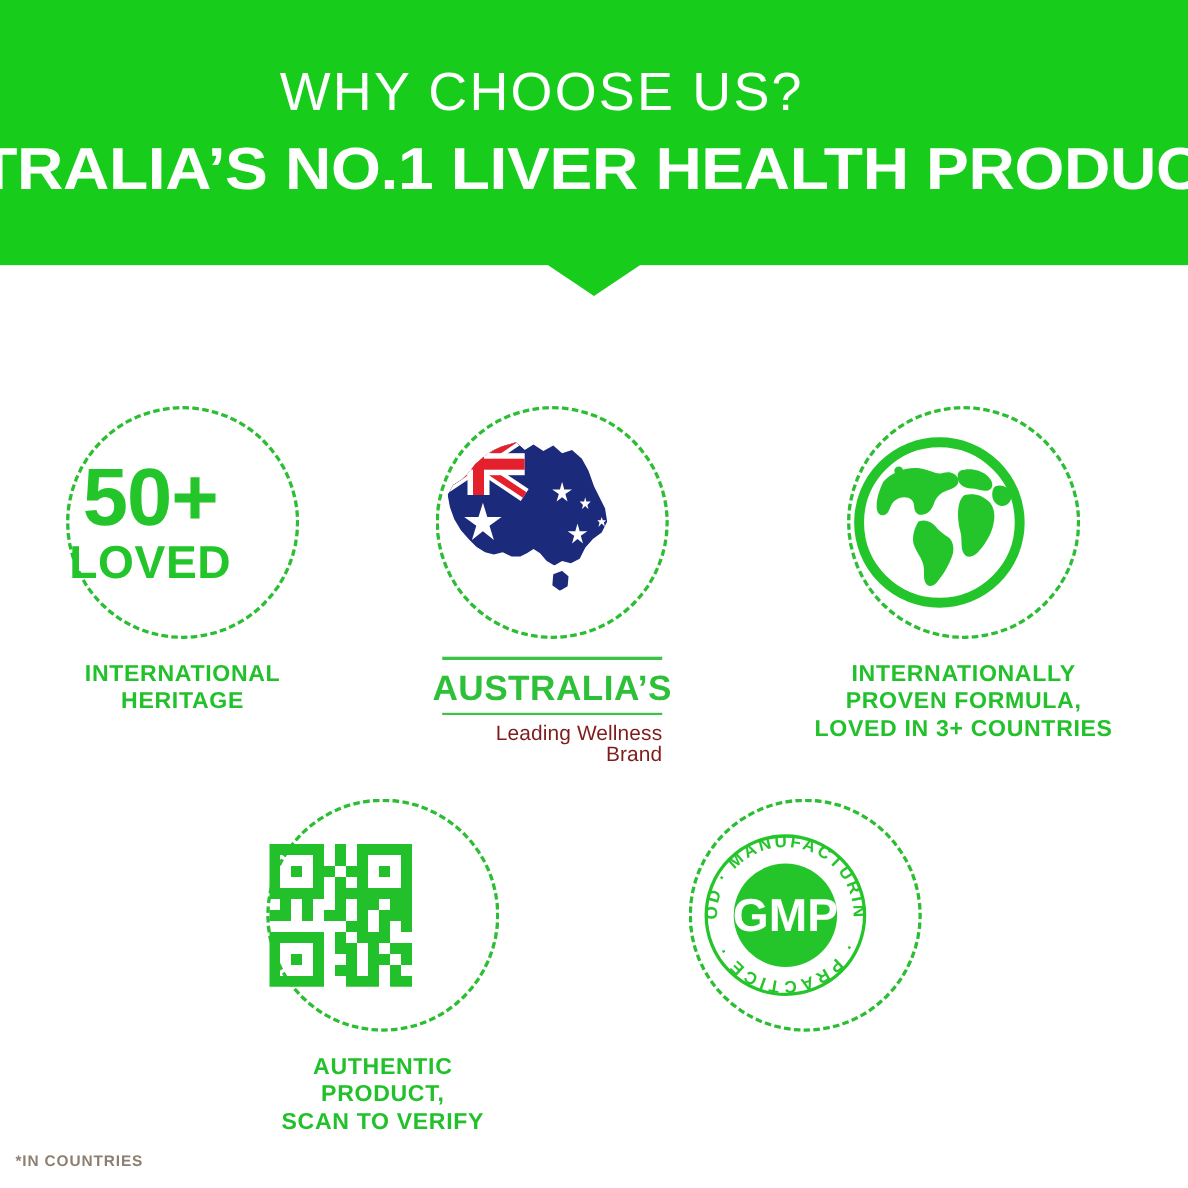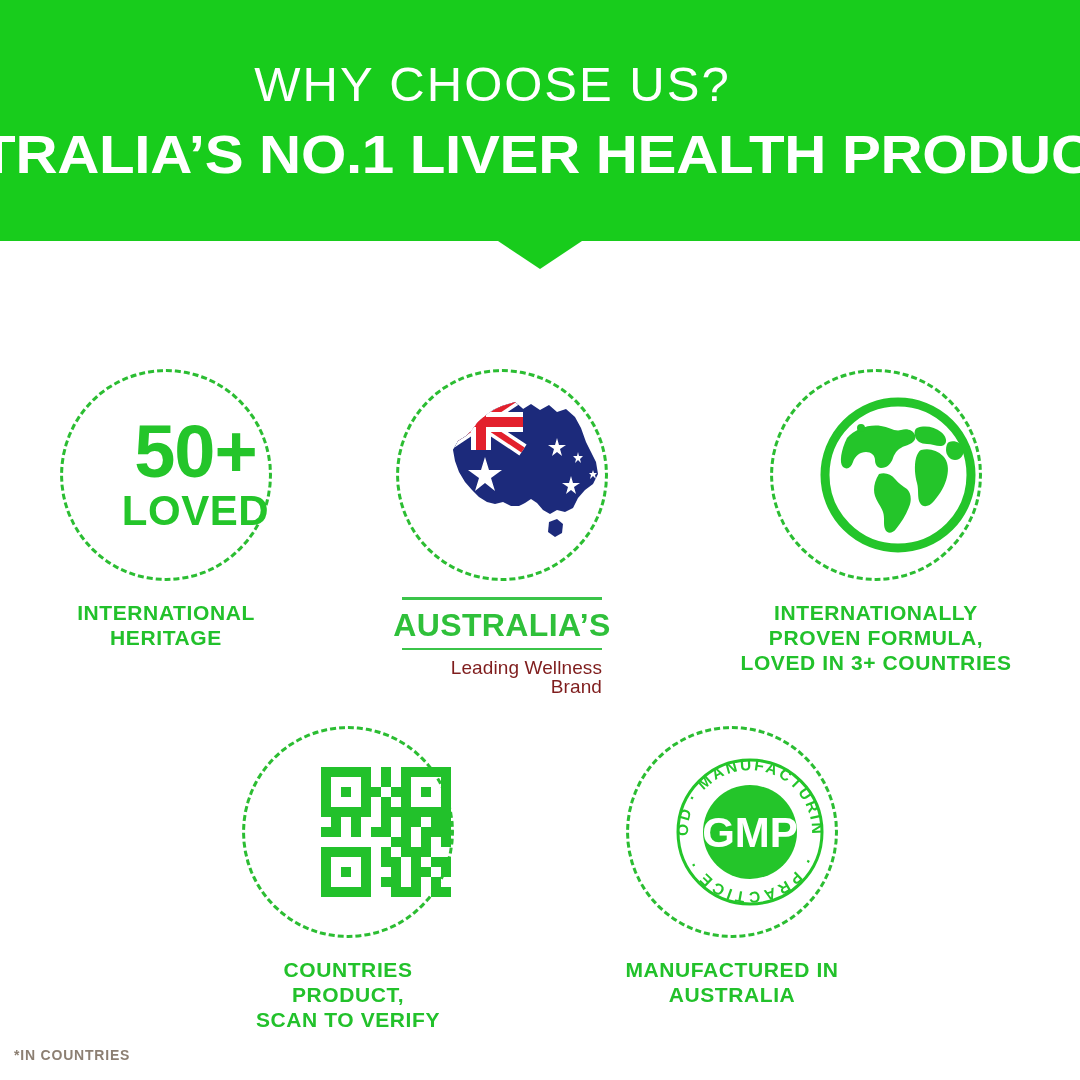--- a/index.html
+++ b/index.html
@@ -63,21 +63,21 @@
   .badge{
     width:224px;
     display:flex;flex-direction:column;align-items:center;
   }
   .badge.wide{width:300px;}
 
   .dashring{
     width:212px;height:212px;
     border-radius:50%;
     border:3px dashed #2BBD32;
-    display:flex;align-items:center;justify-content:flex-end;
+    display:flex;align-items:center;justify-content:flex-start;
     box-sizing:border-box;
     flex:0 0 auto;
   }
 
   .caption{
     margin-top:20px;
     color:#22C12B;
     font-size:21px;
     font-weight:800;
     letter-spacing:0.6px;
@@ -304,21 +304,21 @@
             <rect x="12" y="10" width="1" height="1"></rect>
             <rect x="6" y="11" width="2" height="1"></rect>
             <rect x="9" y="11" width="1" height="1"></rect>
             <rect x="11" y="11" width="1" height="1"></rect>
             <rect x="7" y="12" width="1" height="1"></rect>
             <rect x="8" y="12" width="2" height="1"></rect>
             <rect x="11" y="12" width="2" height="1"></rect>
           </g>
         </svg>
       </div>
-      <div class="caption">COUNTRIES PRODUCT,
+      <div class="caption">AUTHENTIC PRODUCT,
 SCAN TO VERIFY</div>
     </div>
 
     <div class="badge">
       <div class="dashring">
         <svg width="170" height="170" viewBox="0 0 170 170">
           <defs>
             <path id="arcTop" d="M 85,85 m -62,0 a 62,62 0 0 1 124,0" fill="none"></path>
             <path id="arcBot" d="M 85,85 m 60,0 a 60,60 0 0 1 -120,0" fill="none"></path>
           </defs>
@@ -331,19 +331,17 @@
             <textPath href="#arcTop" startOffset="50%" text-anchor="middle">GOOD · MANUFACTURING ·</textPath>
           </text>
 
           <text font-family="'Liberation Sans', sans-serif" font-size="15.5" font-weight="700" fill="#24C52A" letter-spacing="3.2">
             <textPath href="#arcBot" startOffset="50%" text-anchor="middle">· PRACTICE ·</textPath>
           </text>
 
           <text x="85" y="85" text-anchor="middle" dominant-baseline="central" font-family="'Liberation Sans', sans-serif" font-size="42" font-weight="900" fill="#FFFFFF">GMP</text>
         </svg>
       </div>
-      <div class="caption">MANUFACTURED IN
-AUSTRALIA</div>
     </div>
   </div>
 </div>
 
 <div class="footnote">*IN COUNTRIES</div>
 
 </body></html>

